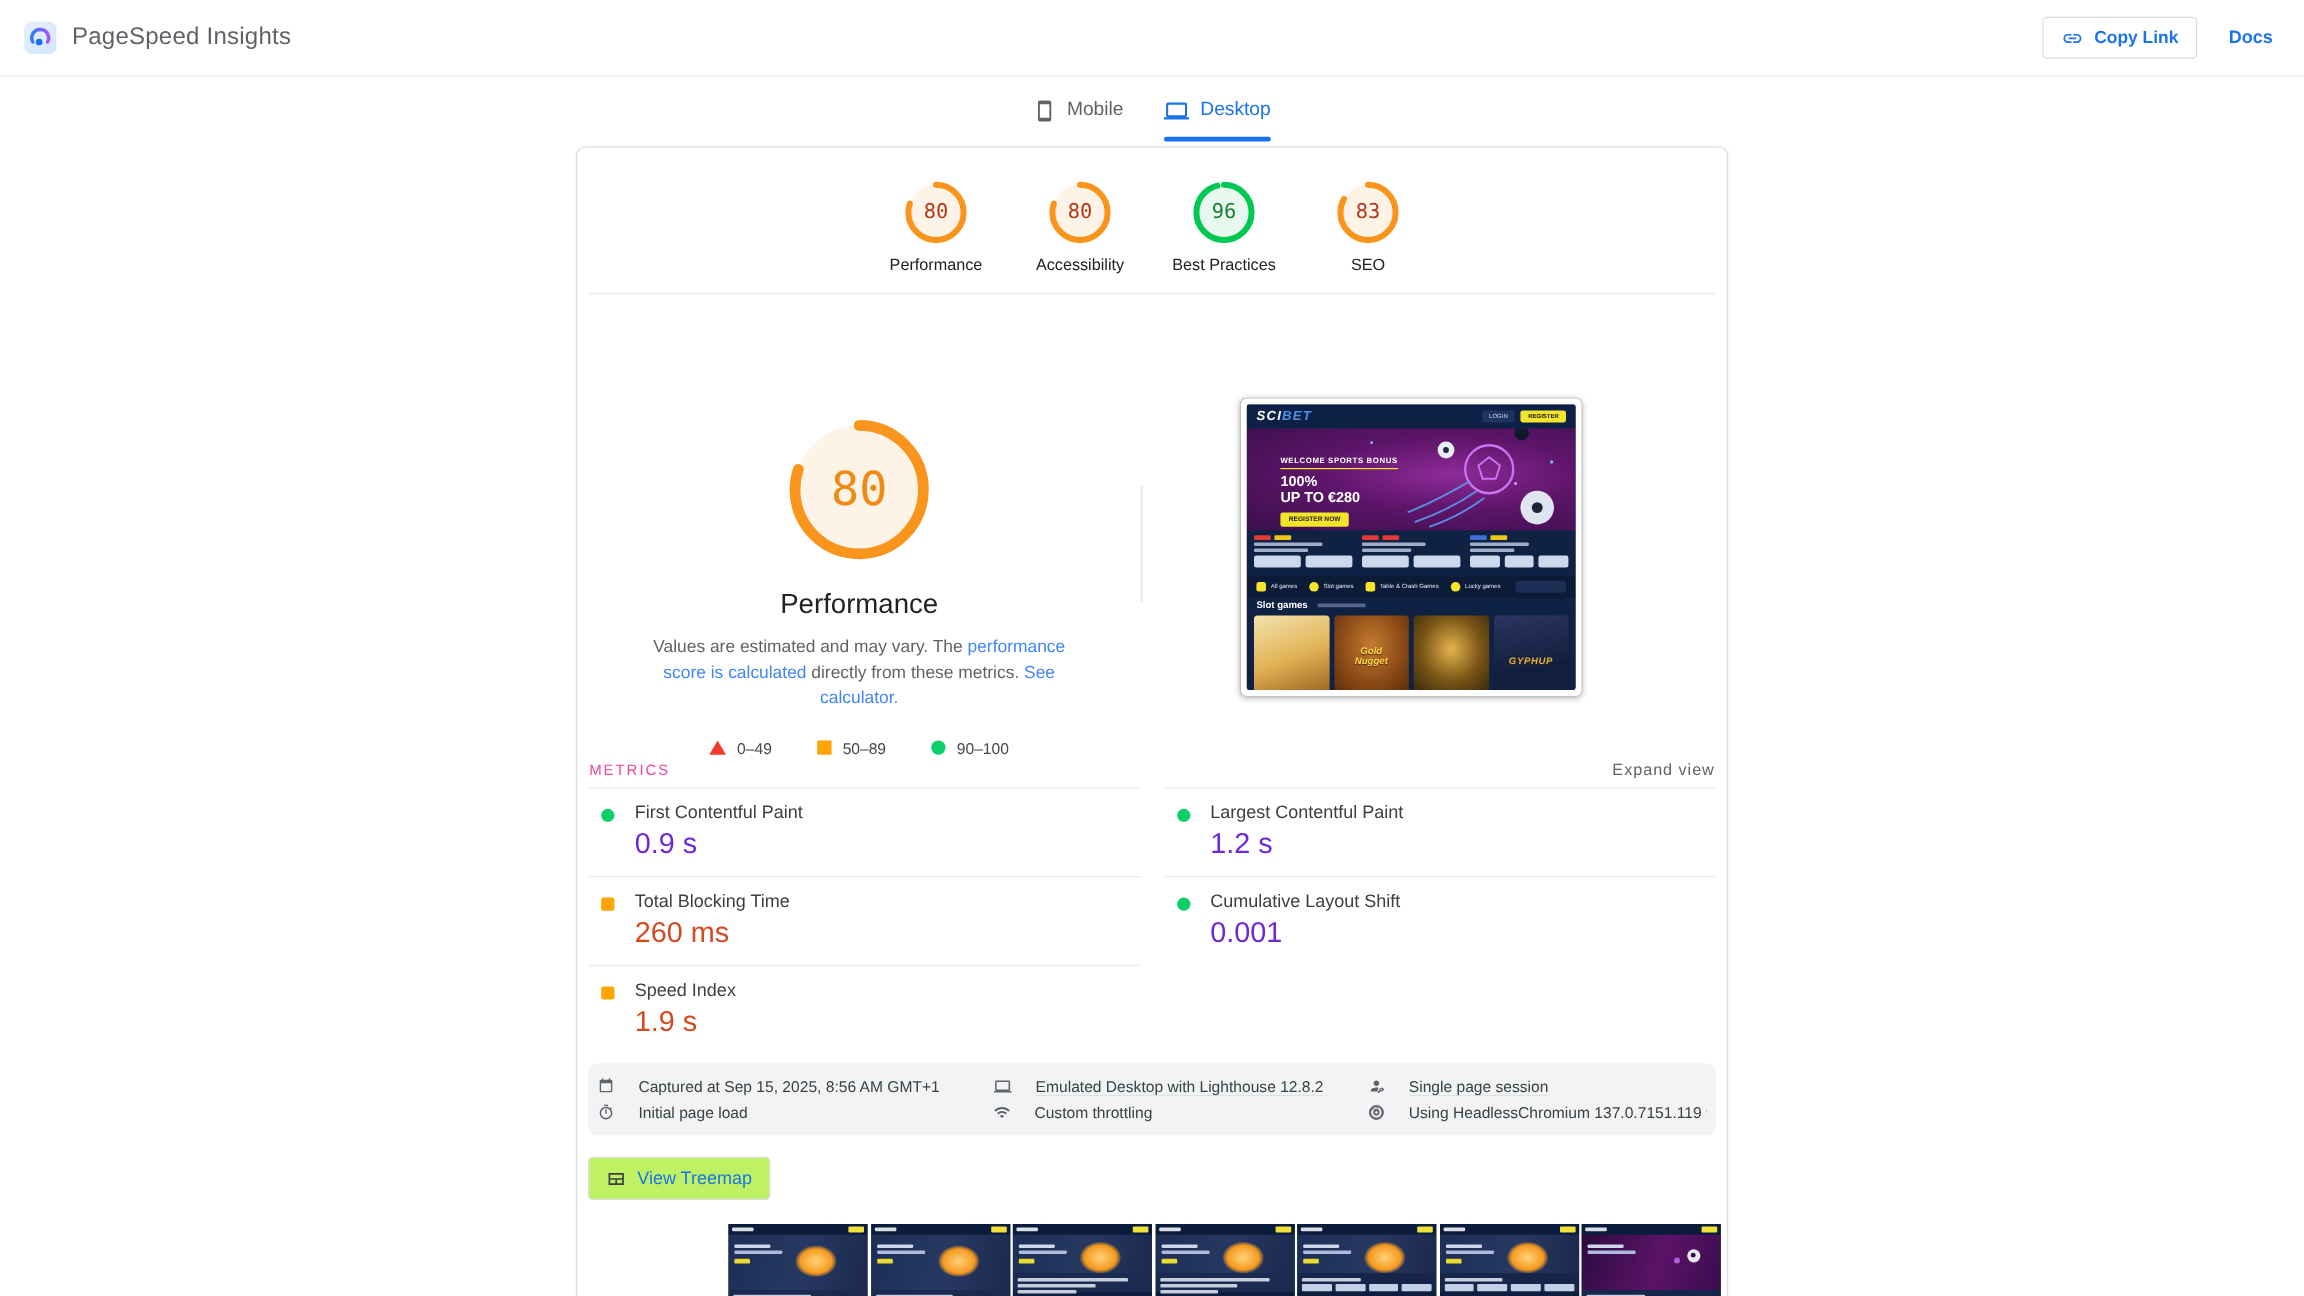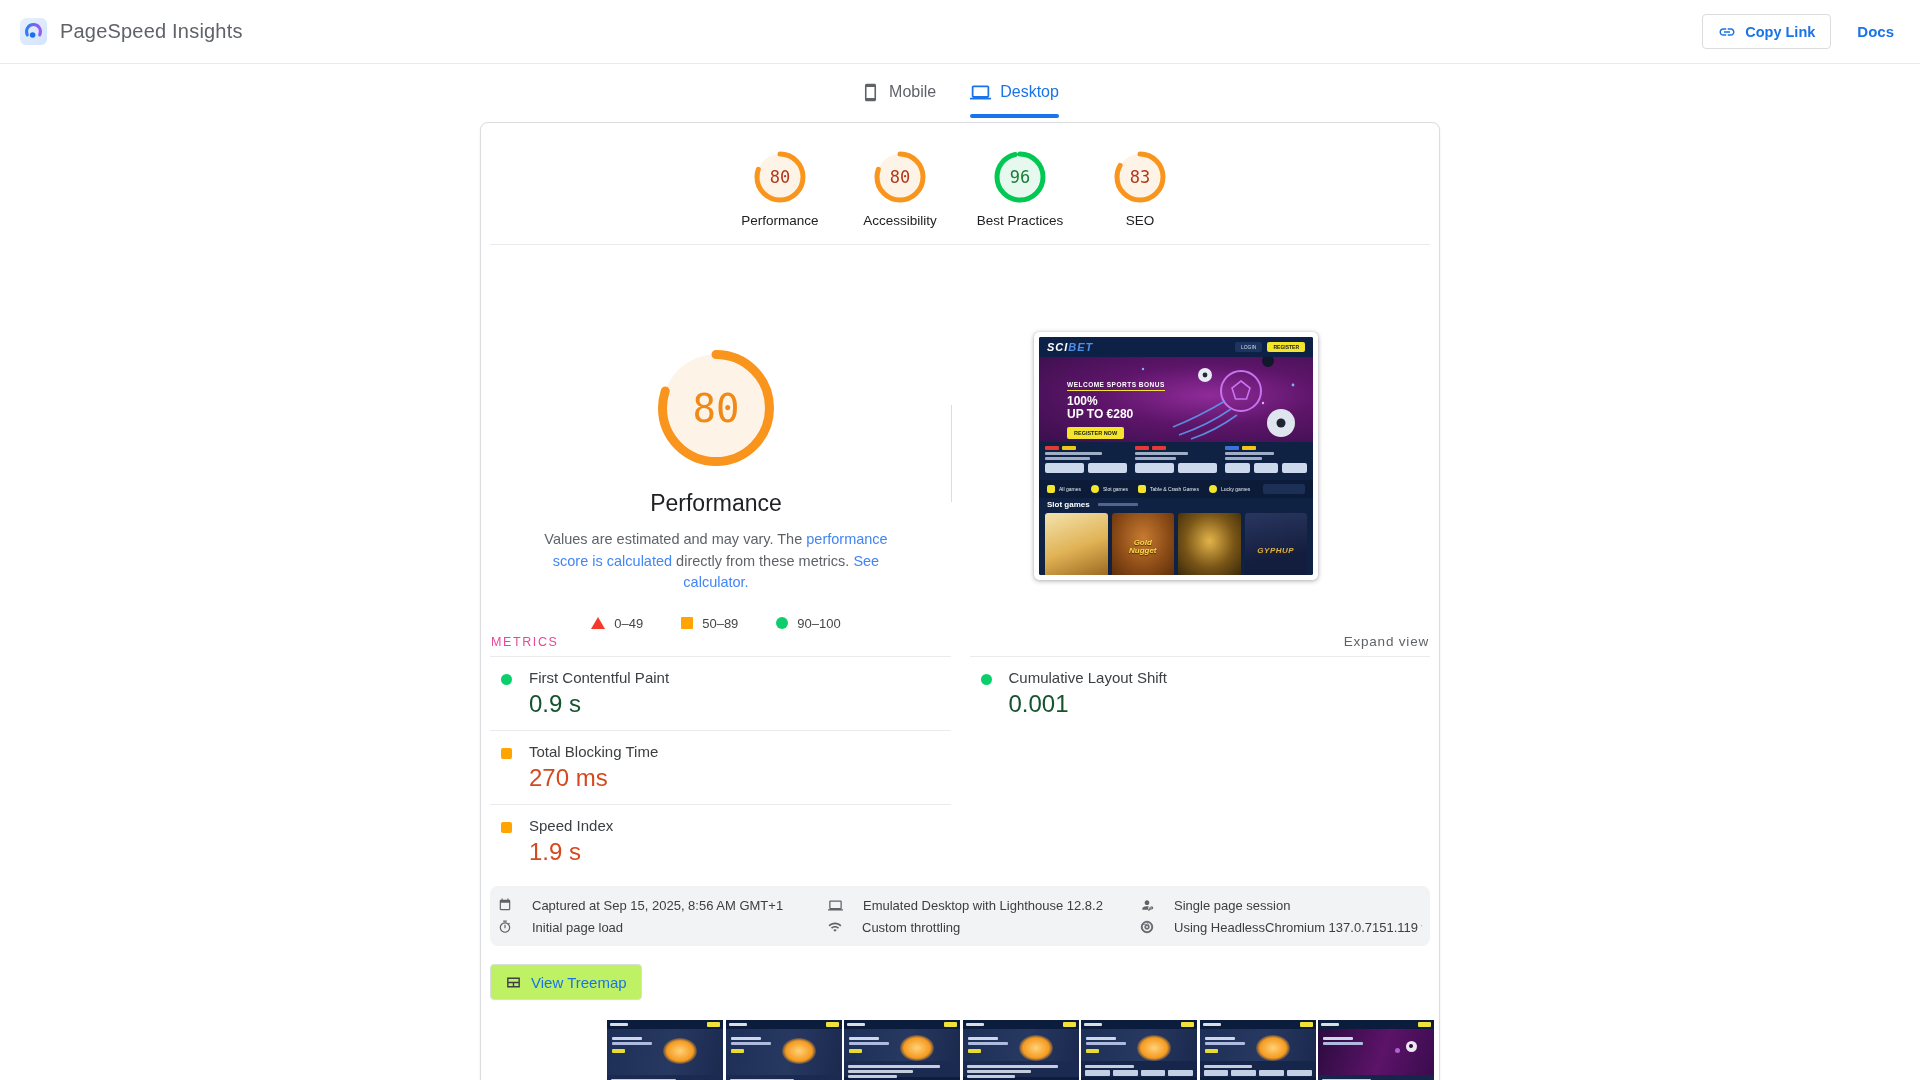--- a/index.html
+++ b/index.html
@@ -98,21 +98,21 @@
   .metrics-title { font-size:12.5px; letter-spacing:1.6px; color:#ec4899; }
   .expand-view { font-size:13.5px; letter-spacing:.8px; color:#5f6368; cursor:pointer; }
   .mcols { display:flex; gap:19px; padding:0 9px; }
   .mcol { flex:1; }
   .mitem { border-top:1px solid #e9ebee; padding:12px 0 12px 39px; position:relative; }
   .m-mark { position:absolute; left:11px; top:17px; width:11px; height:11px; }
   .m-mark.pass { background:#0cce6b; border-radius:50%; }
   .m-mark.avg { background:#ffa400; border-radius:2px; }
   .m-name { font-size:15px; color:#3c4043; }
   .m-value { margin-top:4px; font-size:24px; }
-  .m-value.pass { color:#14532d; }
+  .m-value.pass { color:#6d28d9; }
   .m-value.avg { color:#d5491e; }
 
   
   .capture-box { margin:8px 9px 0; height:60px; background:#f1f3f4; border-radius:8px; padding:11px 8px; display:grid; grid-template-columns:330px 312px 1fr; grid-template-rows:1fr 1fr; row-gap:6px; }
   .cap-item { display:flex; align-items:center; gap:20px; font-size:13px; color:#3c4043; white-space:nowrap; overflow:hidden; }
   .cap-item svg { flex:0 0 auto; }
   .cap-item .u { text-decoration:underline; text-underline-offset:3px; text-decoration-color:#9aa0a6; cursor:pointer; }
 
   
   .treemap-btn { margin:18px 0 0 9px; display:inline-flex; align-items:center; gap:9px; height:36px; padding:0 14px; border:1px solid #dadce0; border-radius:4px; background:#bef264; color:#1a73e8; font-size:15px; cursor:pointer; font-family:inherit; }
@@ -391,29 +391,34 @@
     <div class="mcols">
       <div class="mcol">
         <div class="mitem">
           <span class="m-mark pass"></span>
           <div class="m-name">First Contentful Paint</div>
           <div class="m-value pass">0.9 s</div>
         </div>
         <div class="mitem">
           <span class="m-mark avg"></span>
           <div class="m-name">Total Blocking Time</div>
-          <div class="m-value avg">270 ms</div>
+          <div class="m-value avg">260 ms</div>
         </div>
         <div class="mitem">
           <span class="m-mark avg"></span>
           <div class="m-name">Speed Index</div>
           <div class="m-value avg">1.9 s</div>
         </div>
       </div>
       <div class="mcol">
+        <div class="mitem">
+          <span class="m-mark pass"></span>
+          <div class="m-name">Largest Contentful Paint</div>
+          <div class="m-value pass">1.2 s</div>
+        </div>
         <div class="mitem">
           <span class="m-mark pass"></span>
           <div class="m-name">Cumulative Layout Shift</div>
           <div class="m-value pass">0.001</div>
         </div>
       </div>
     </div>
 
     
     <div class="capture-box">

